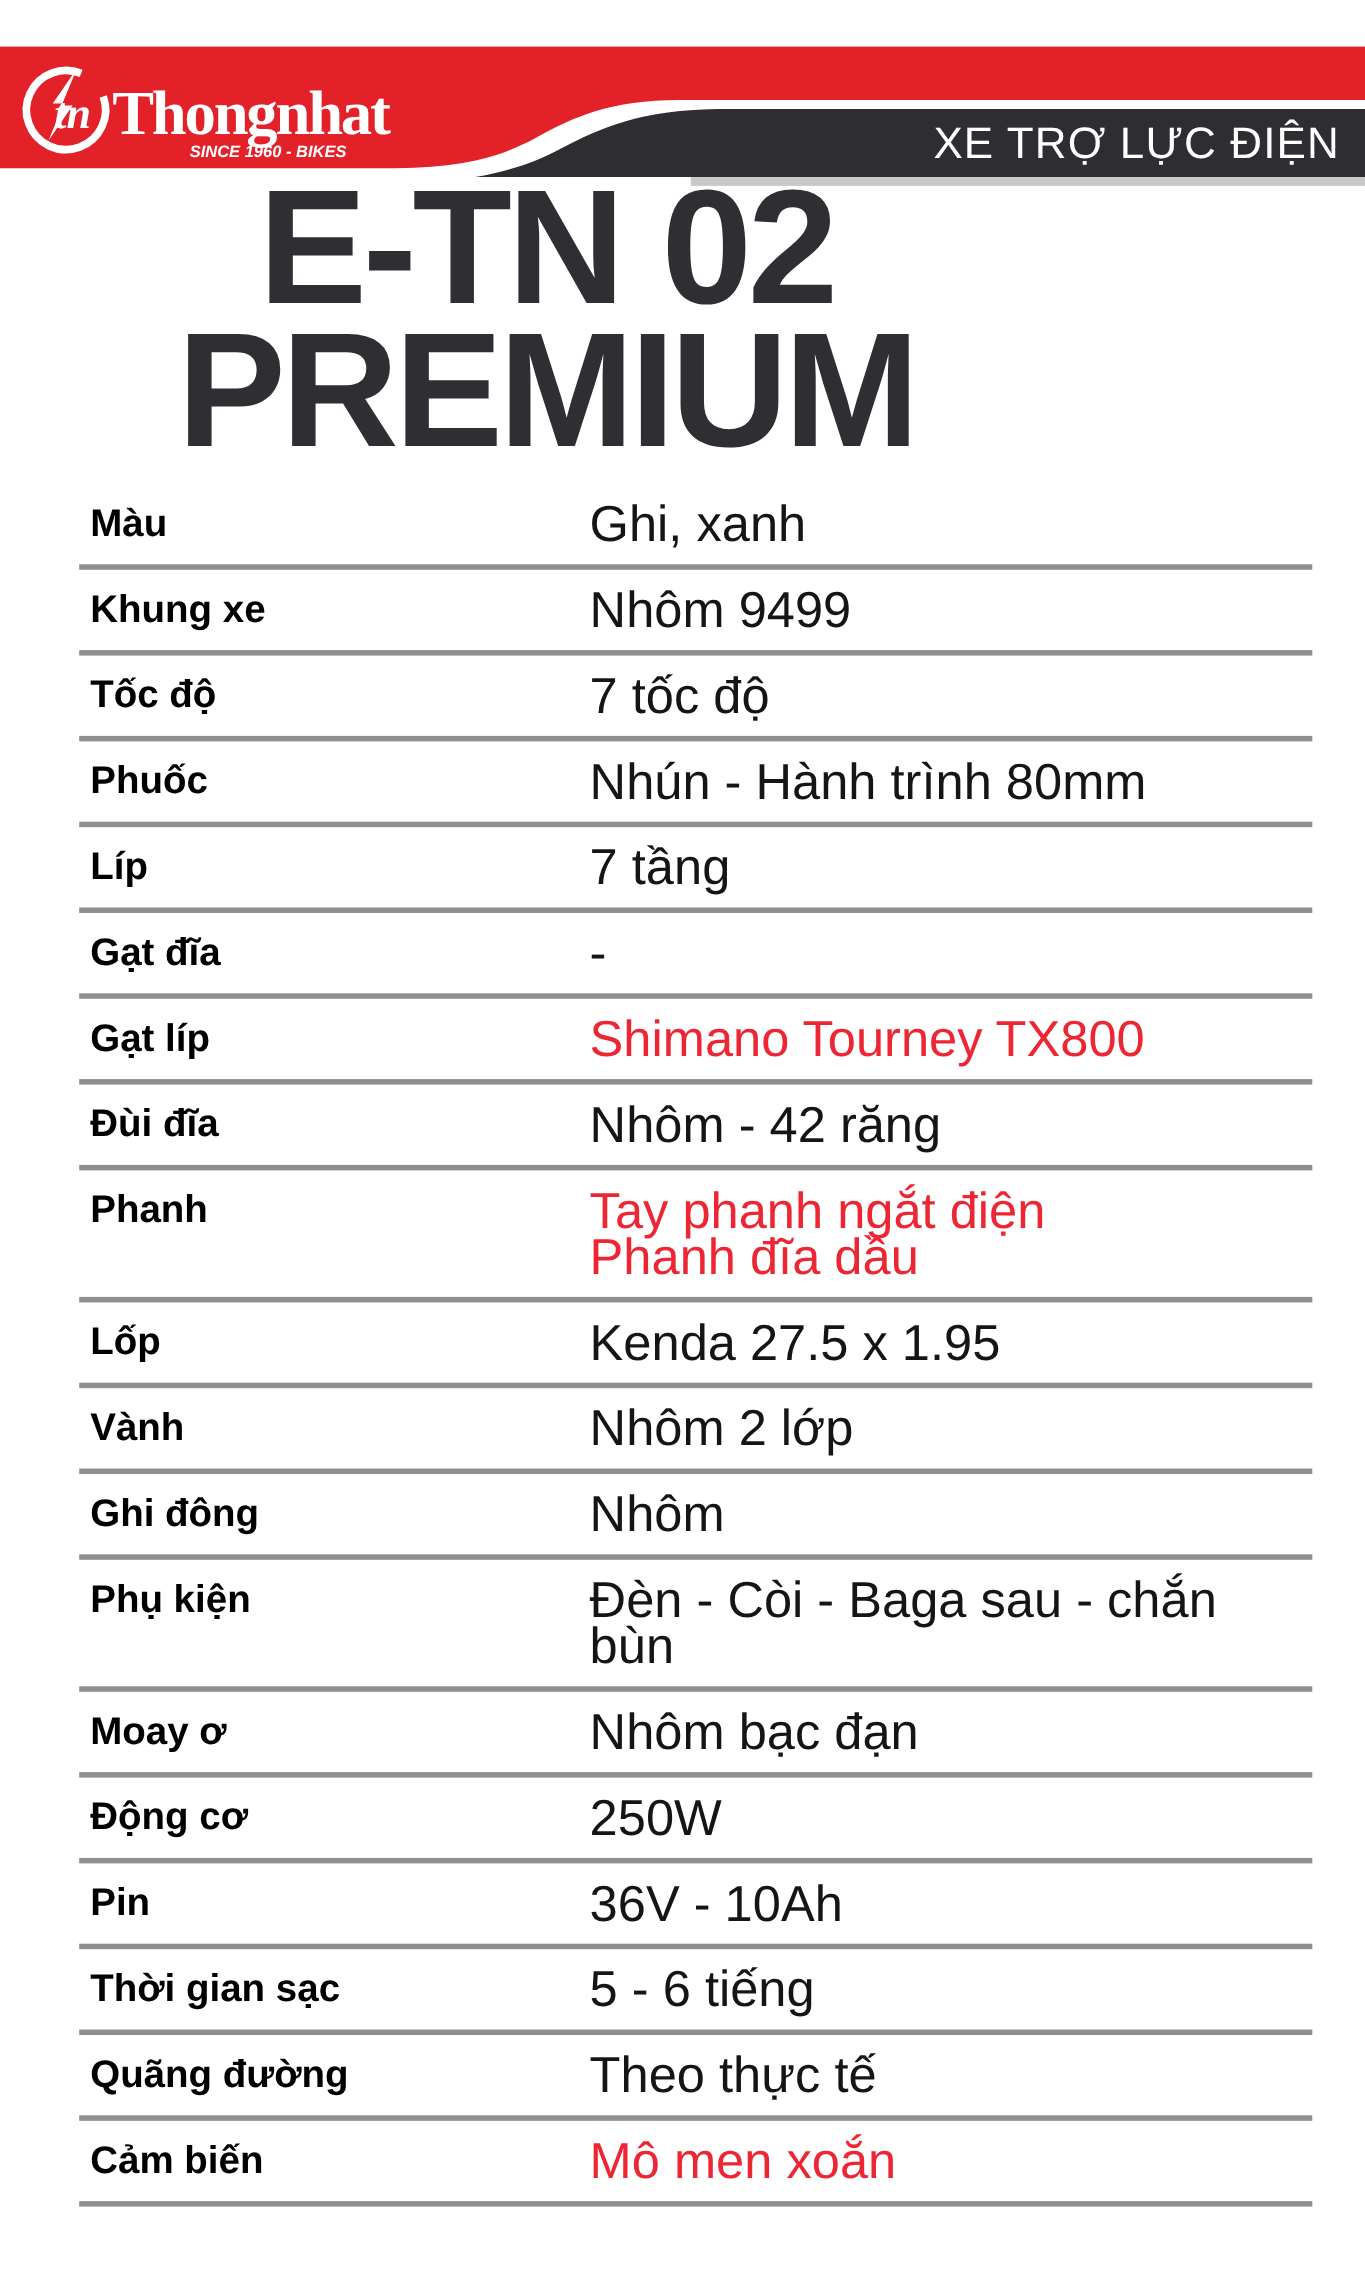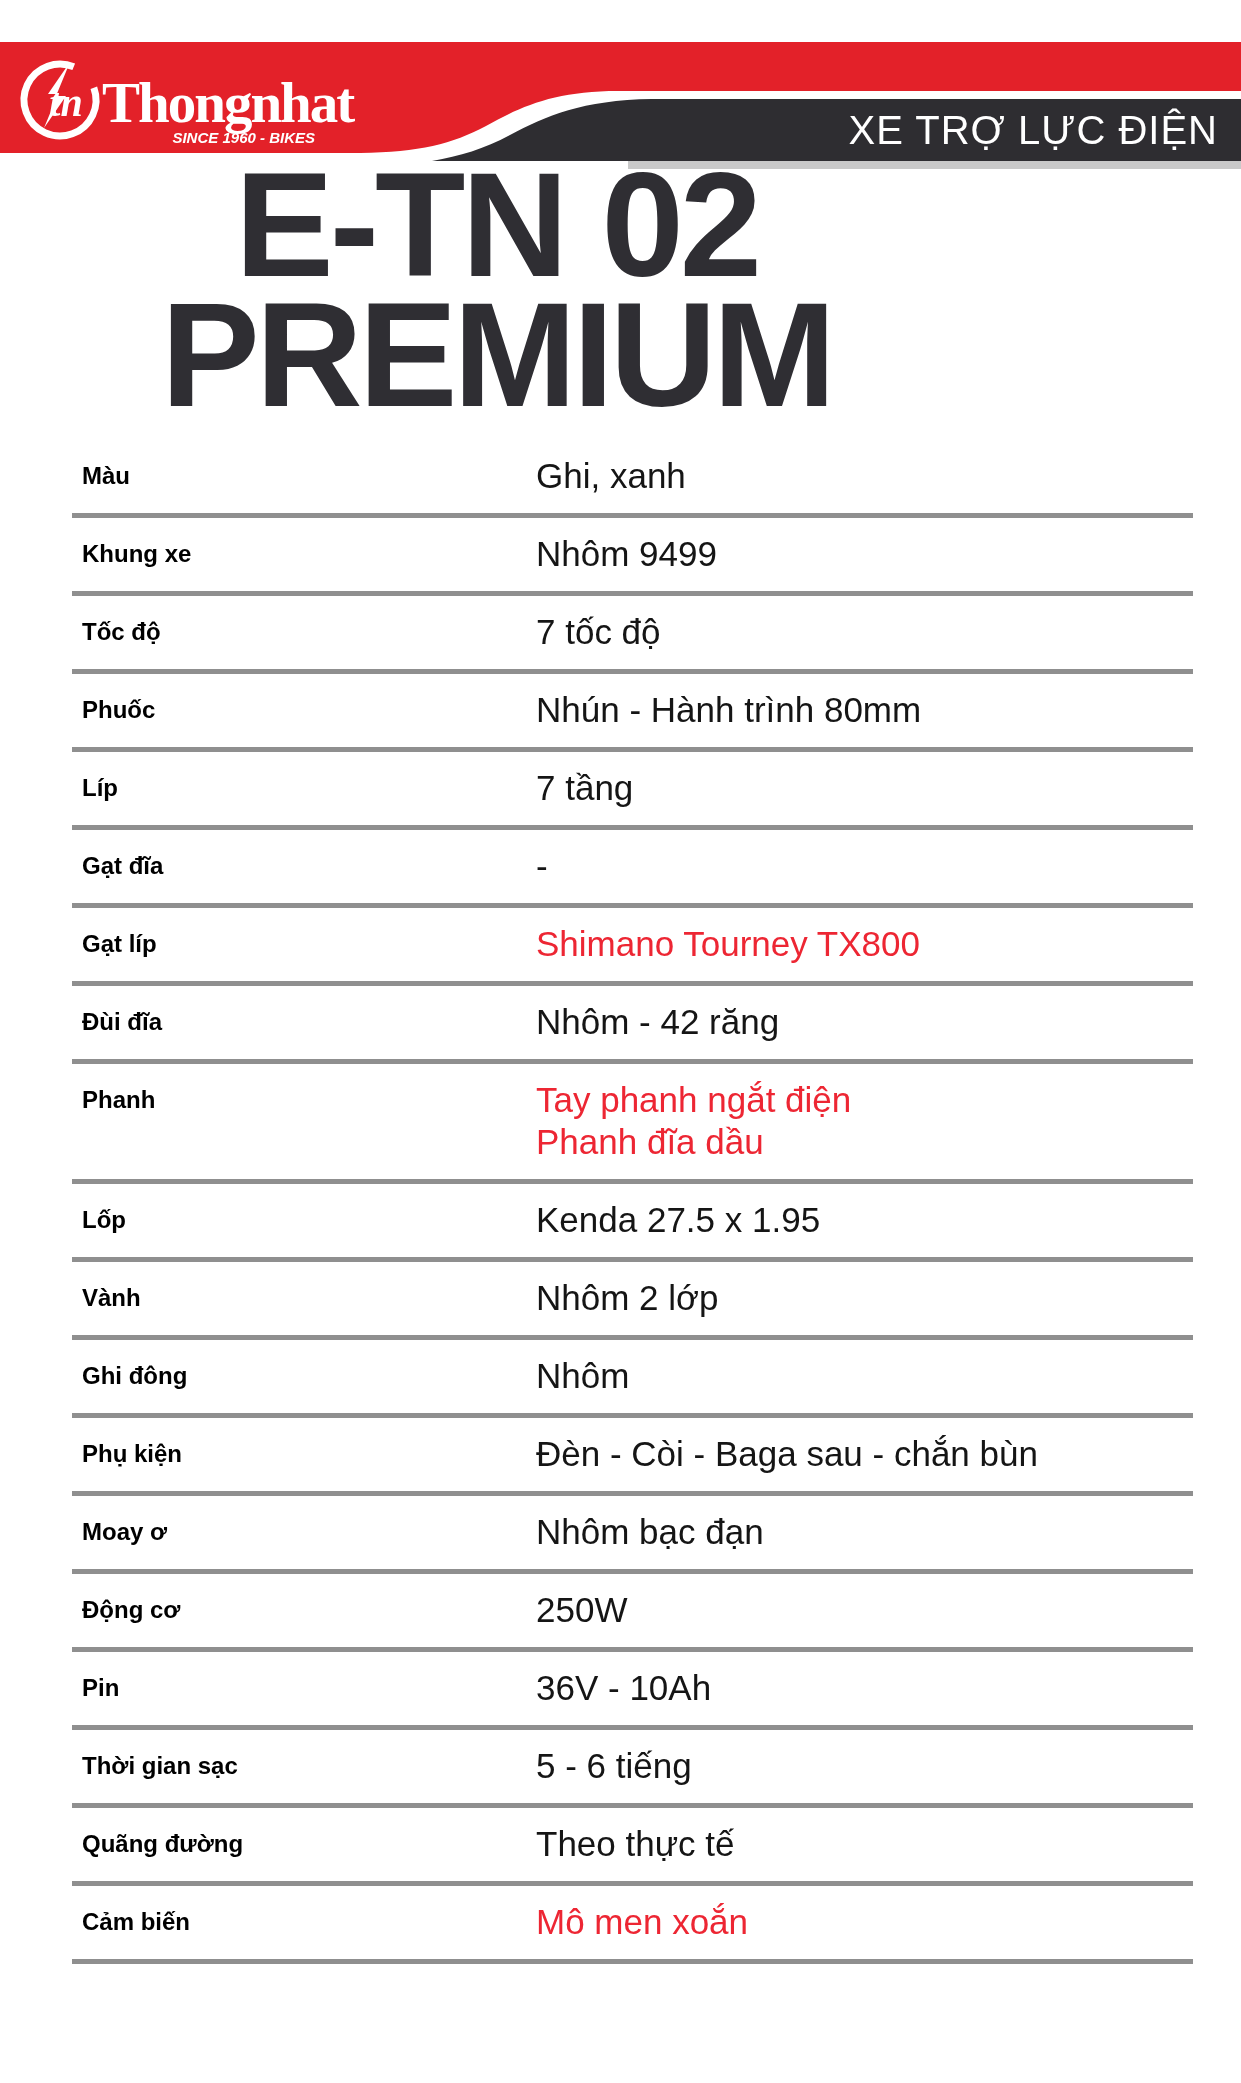--- a/index.html
+++ b/index.html
@@ -35,27 +35,27 @@
     display:flex;
     align-items:flex-start;
     border-bottom:5px solid var(--line);
     padding:15px 0 16px 0;
   }
   .lbl{
     flex:0 0 454px;
     padding-left:10px;
     font-weight:bold;
     color:#000;
-    font-size:24px;
+    font-size:35px;
     line-height:42px;
   }
   .val{
     flex:1 1 auto;
     color:#151515;
-    font-size:35px;
+    font-size:46px;
     line-height:42px;
   }
   .val.hl{color:var(--accent);}
 </style>
 </head>
 <body>
 
 <div class="page" style="--red: #e32129; --dark: #2e2d31; --title: #2f2e33; --accent: #ed2633; --line: #8f8f8f; --strip: #c9c9c9;">
 
   <svg class="header-svg" viewBox="0 0 1241 130" xmlns="http://www.w3.org/2000/svg">

